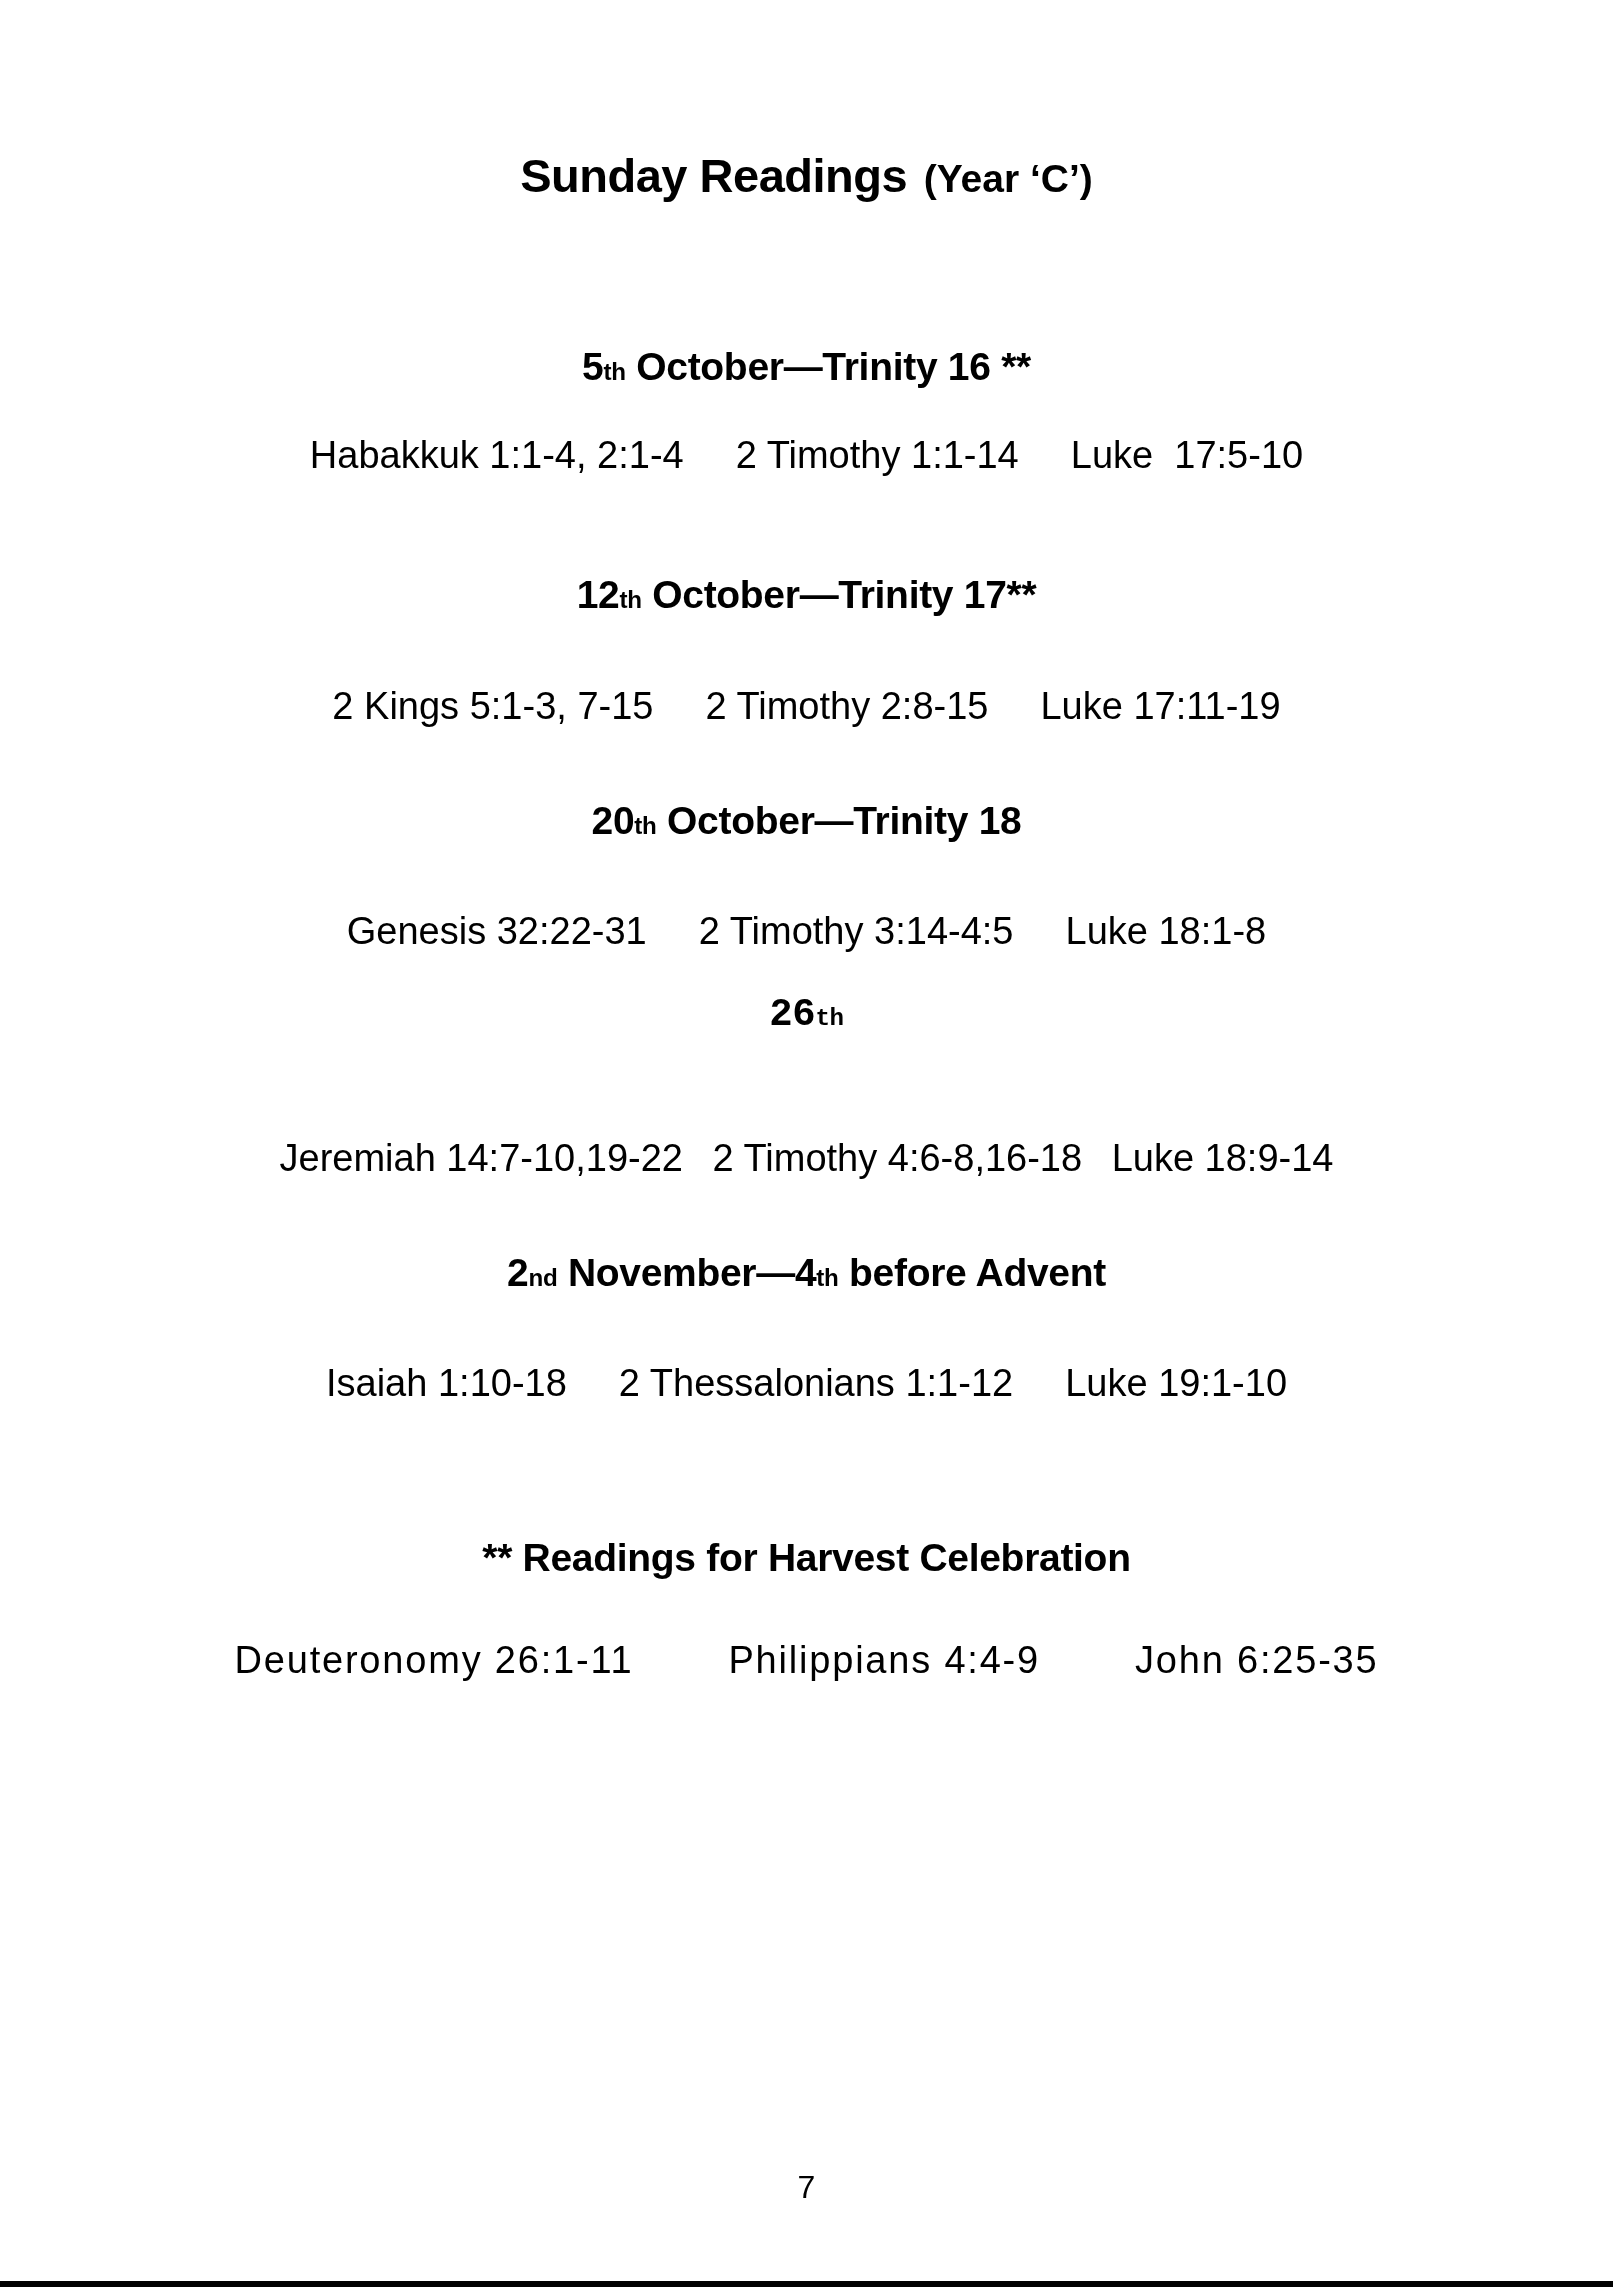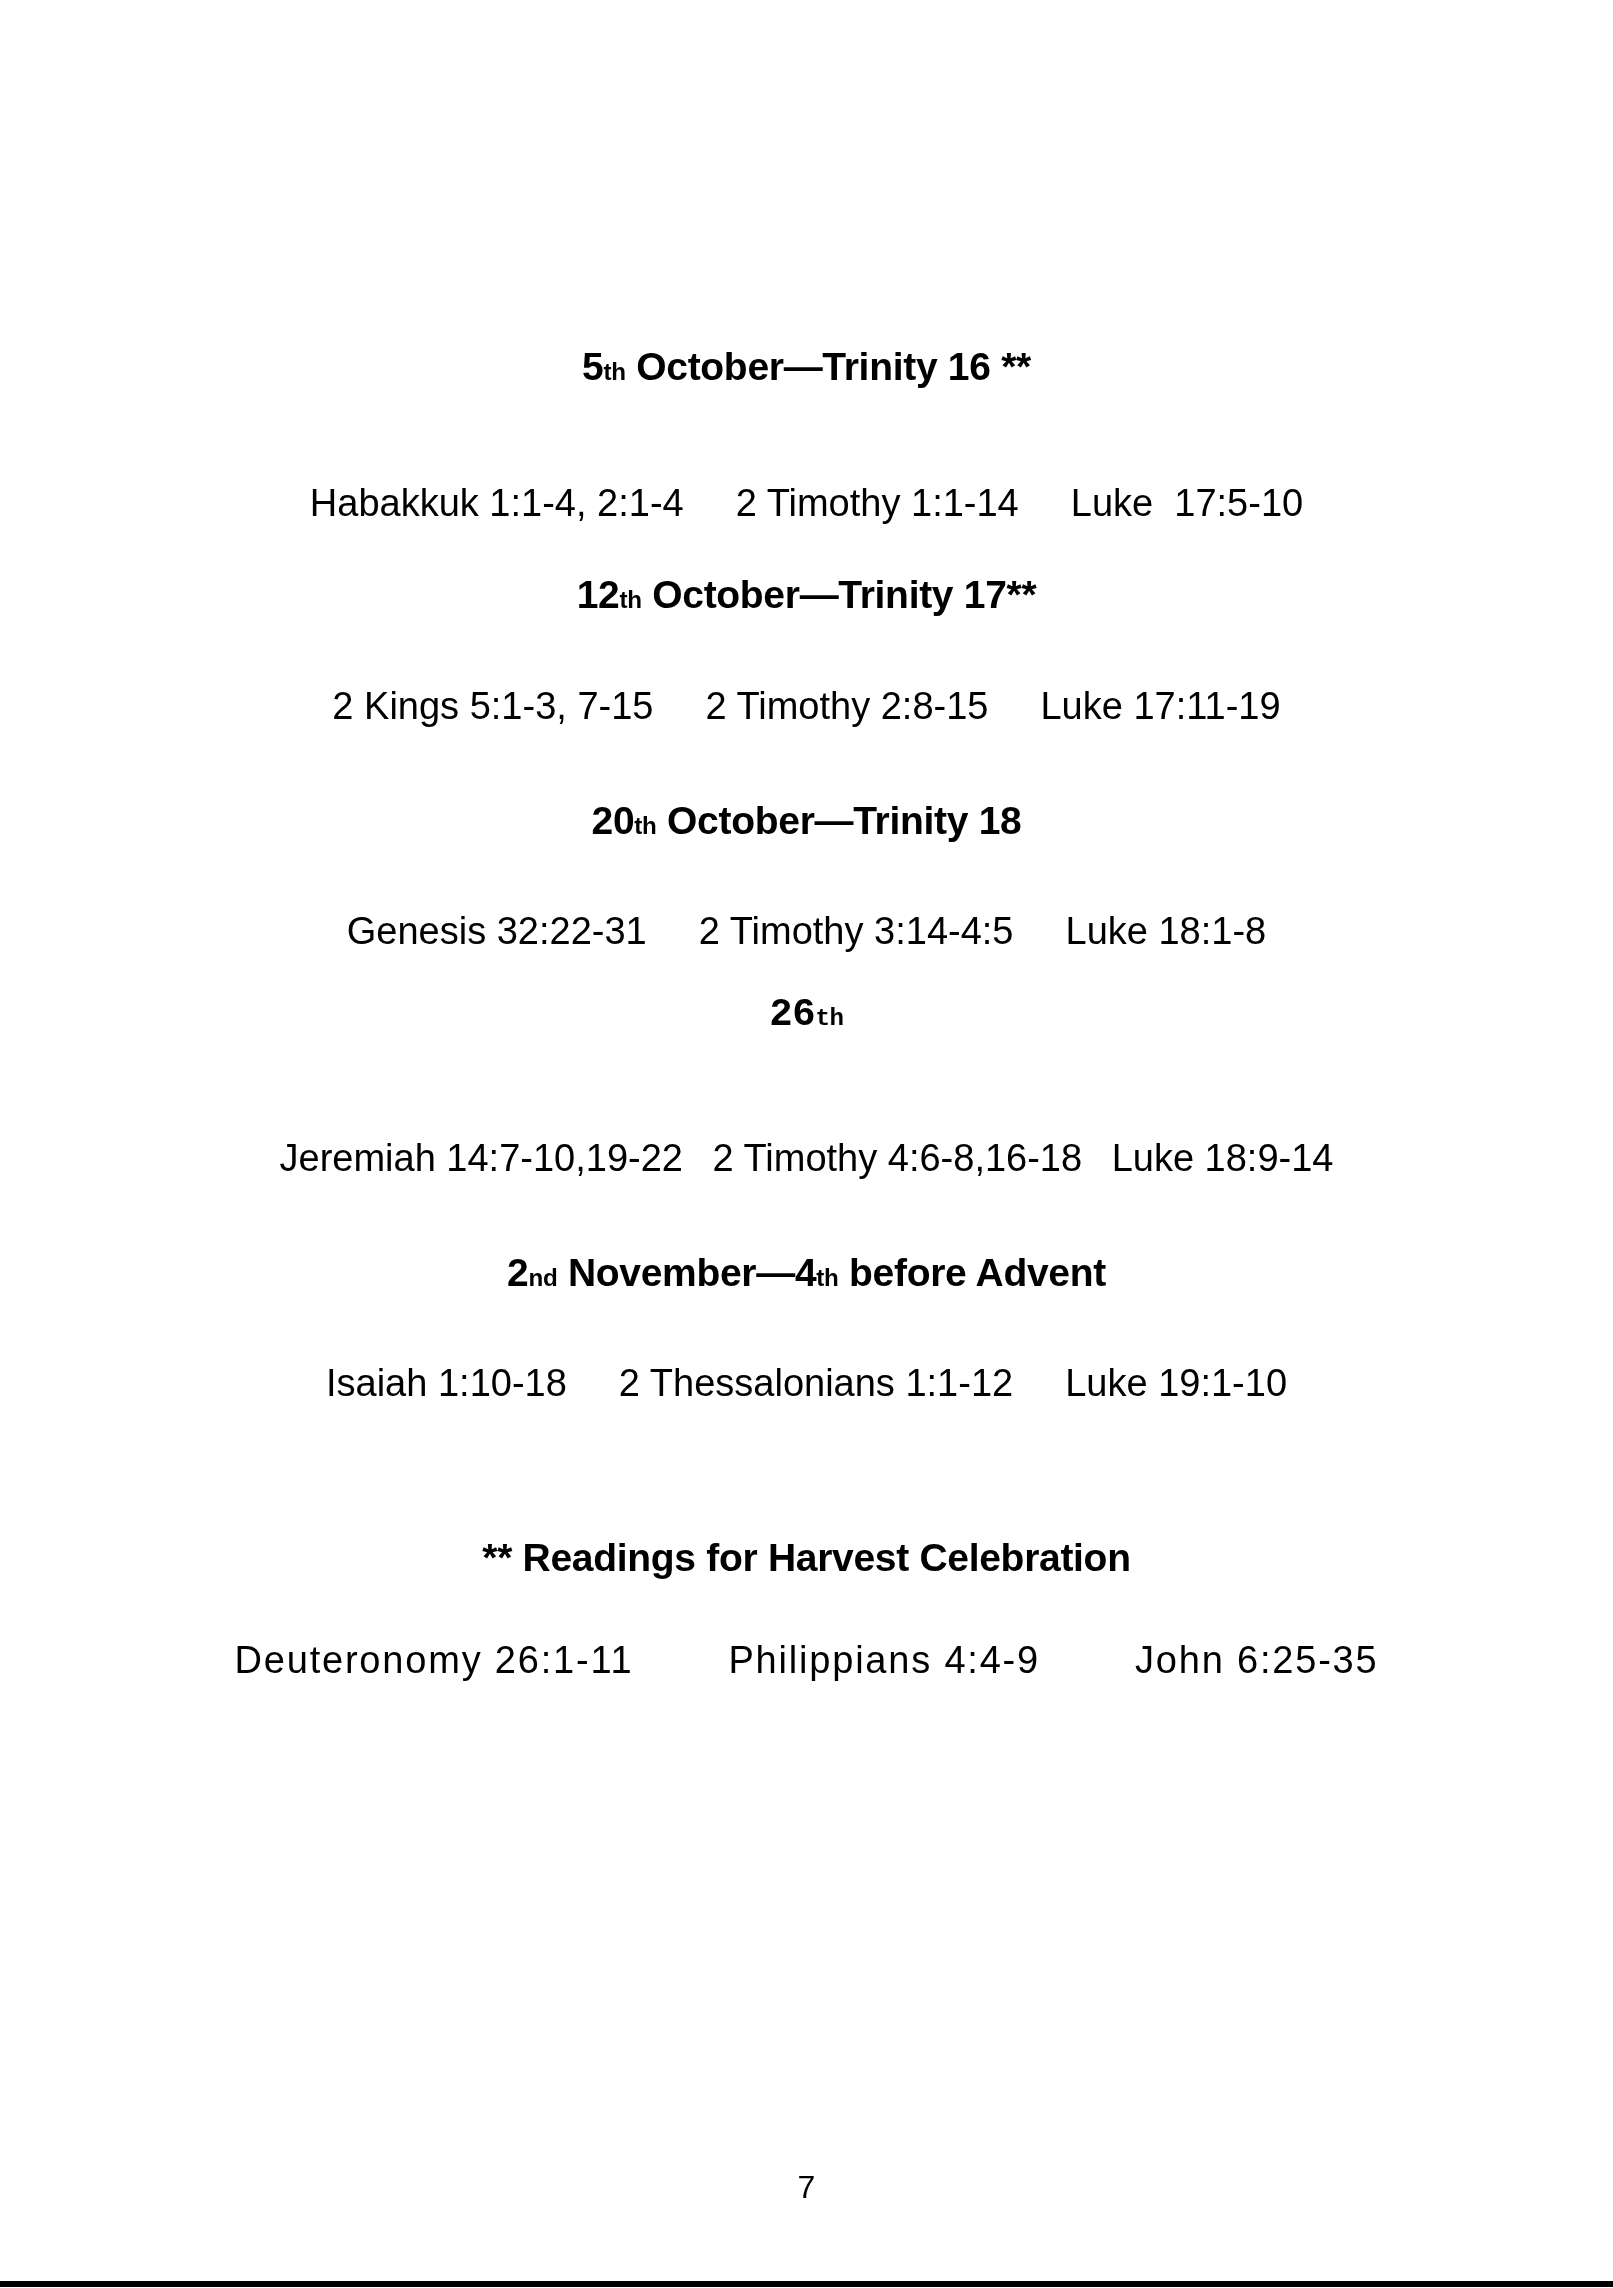--- a/index.html
+++ b/index.html
@@ -18,37 +18,41 @@
   }
   .title-line{top:148px;gap:16.6px;}
   .title-main{font-size:47px;font-weight:700;letter-spacing:-0.5px;}
   .title-suffix{font-size:39px;font-weight:700;}
   .hdr{font-size:39px;font-weight:700;letter-spacing:-0.3px;}
   .rdg{font-size:38px;font-weight:400;gap:52px;}
   .gap-sm{gap:29.5px;}
   .gap-lg{gap:95px;}
   .ls{letter-spacing:1.8px;}
   .ord{font-size:0.62em;vertical-align:super;line-height:0;}
-  .h0{top:345px;} .r0{top:482px;}
+  .h0{top:345px;} .r0{top:434px;}
   .h1{top:573px;} .r1{top:685px;}
   .h2{top:799px;} .r2{top:910px;}
   .h3{top:993px;font-family:Liberation Mono, monospace;} .r3{top:1137px;text-align:right;}
   .h4{top:1251px;} .r4{top:1362px;}
   .h5{top:1536px;} .r5{top:1639px;}
   .pagenum{top:2169px;font-size:32px;font-weight:400;}
   .bottom-rule{
     position:absolute;left:0;right:0;bottom:1.8px;height:6.5px;
     background:#000;
   }
 </style>
 </head>
 <body>
 
 <div class="page">
 
+  <div class="line title-line">
+    <span class="title-main">Sunday Readings</span>
+    <span class="title-suffix">(Year ‘C’)</span>
+  </div>
 
   <div class="line hdr h0"><span>5</span><span class="ord">th</span><span> October—Trinity 16 **</span></div>
   <div class="line rdg r0">
     <span>Habakkuk 1:1-4, 2:1-4</span>
     <span>2 Timothy 1:1-14</span>
     <span>Luke  17:5-10</span>
   </div>
 
   <div class="line hdr h1"><span>12</span><span class="ord">th</span><span> October—Trinity 17**</span></div>
   <div class="line rdg r1">

